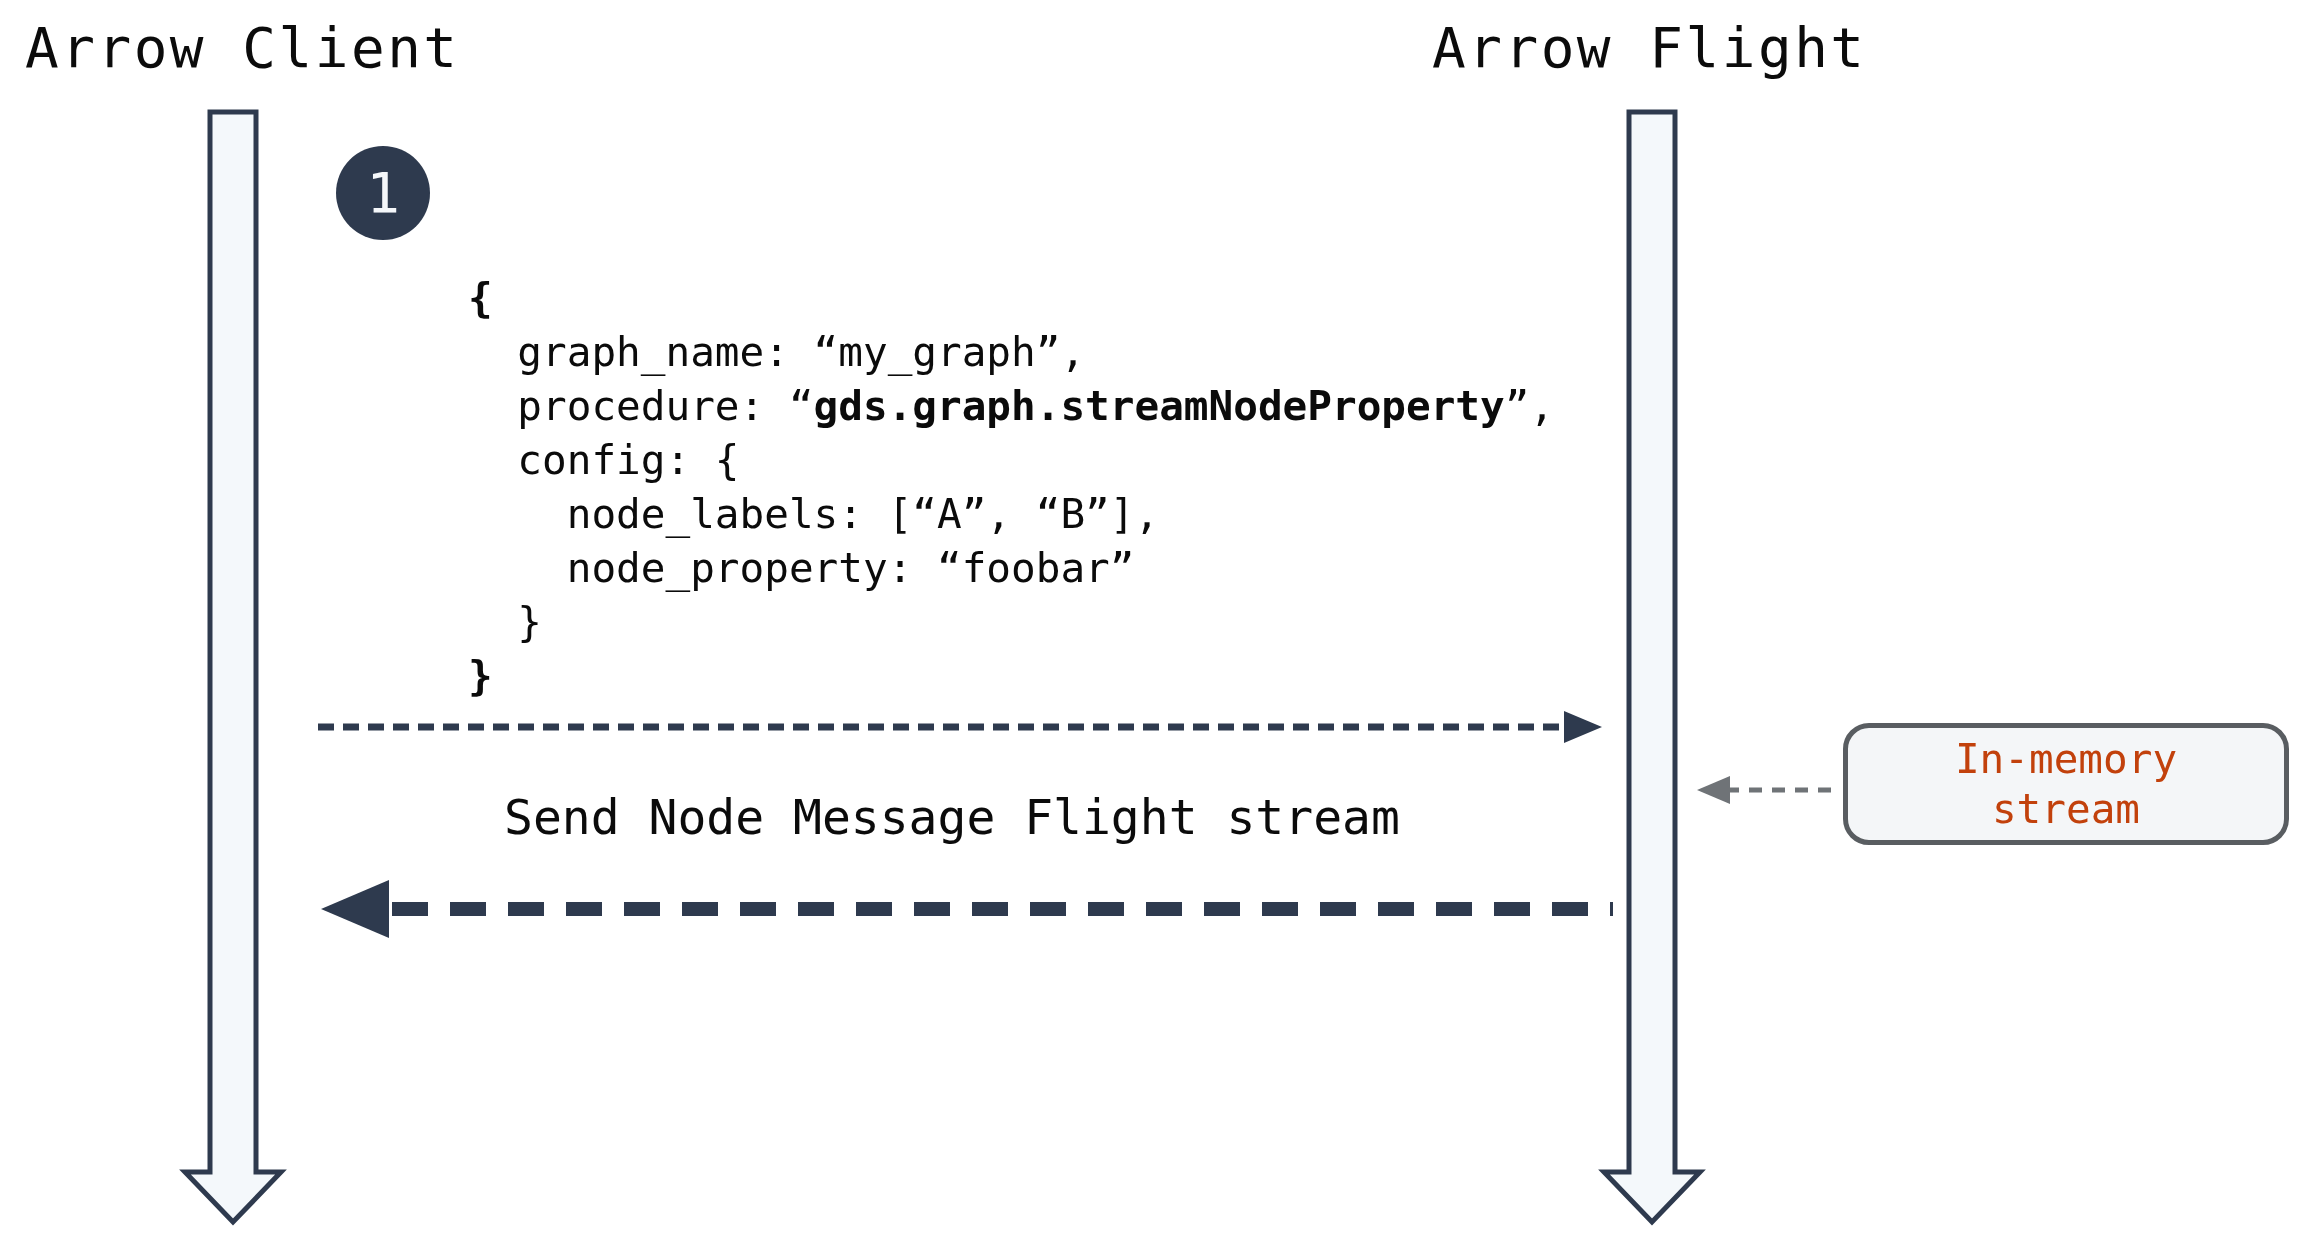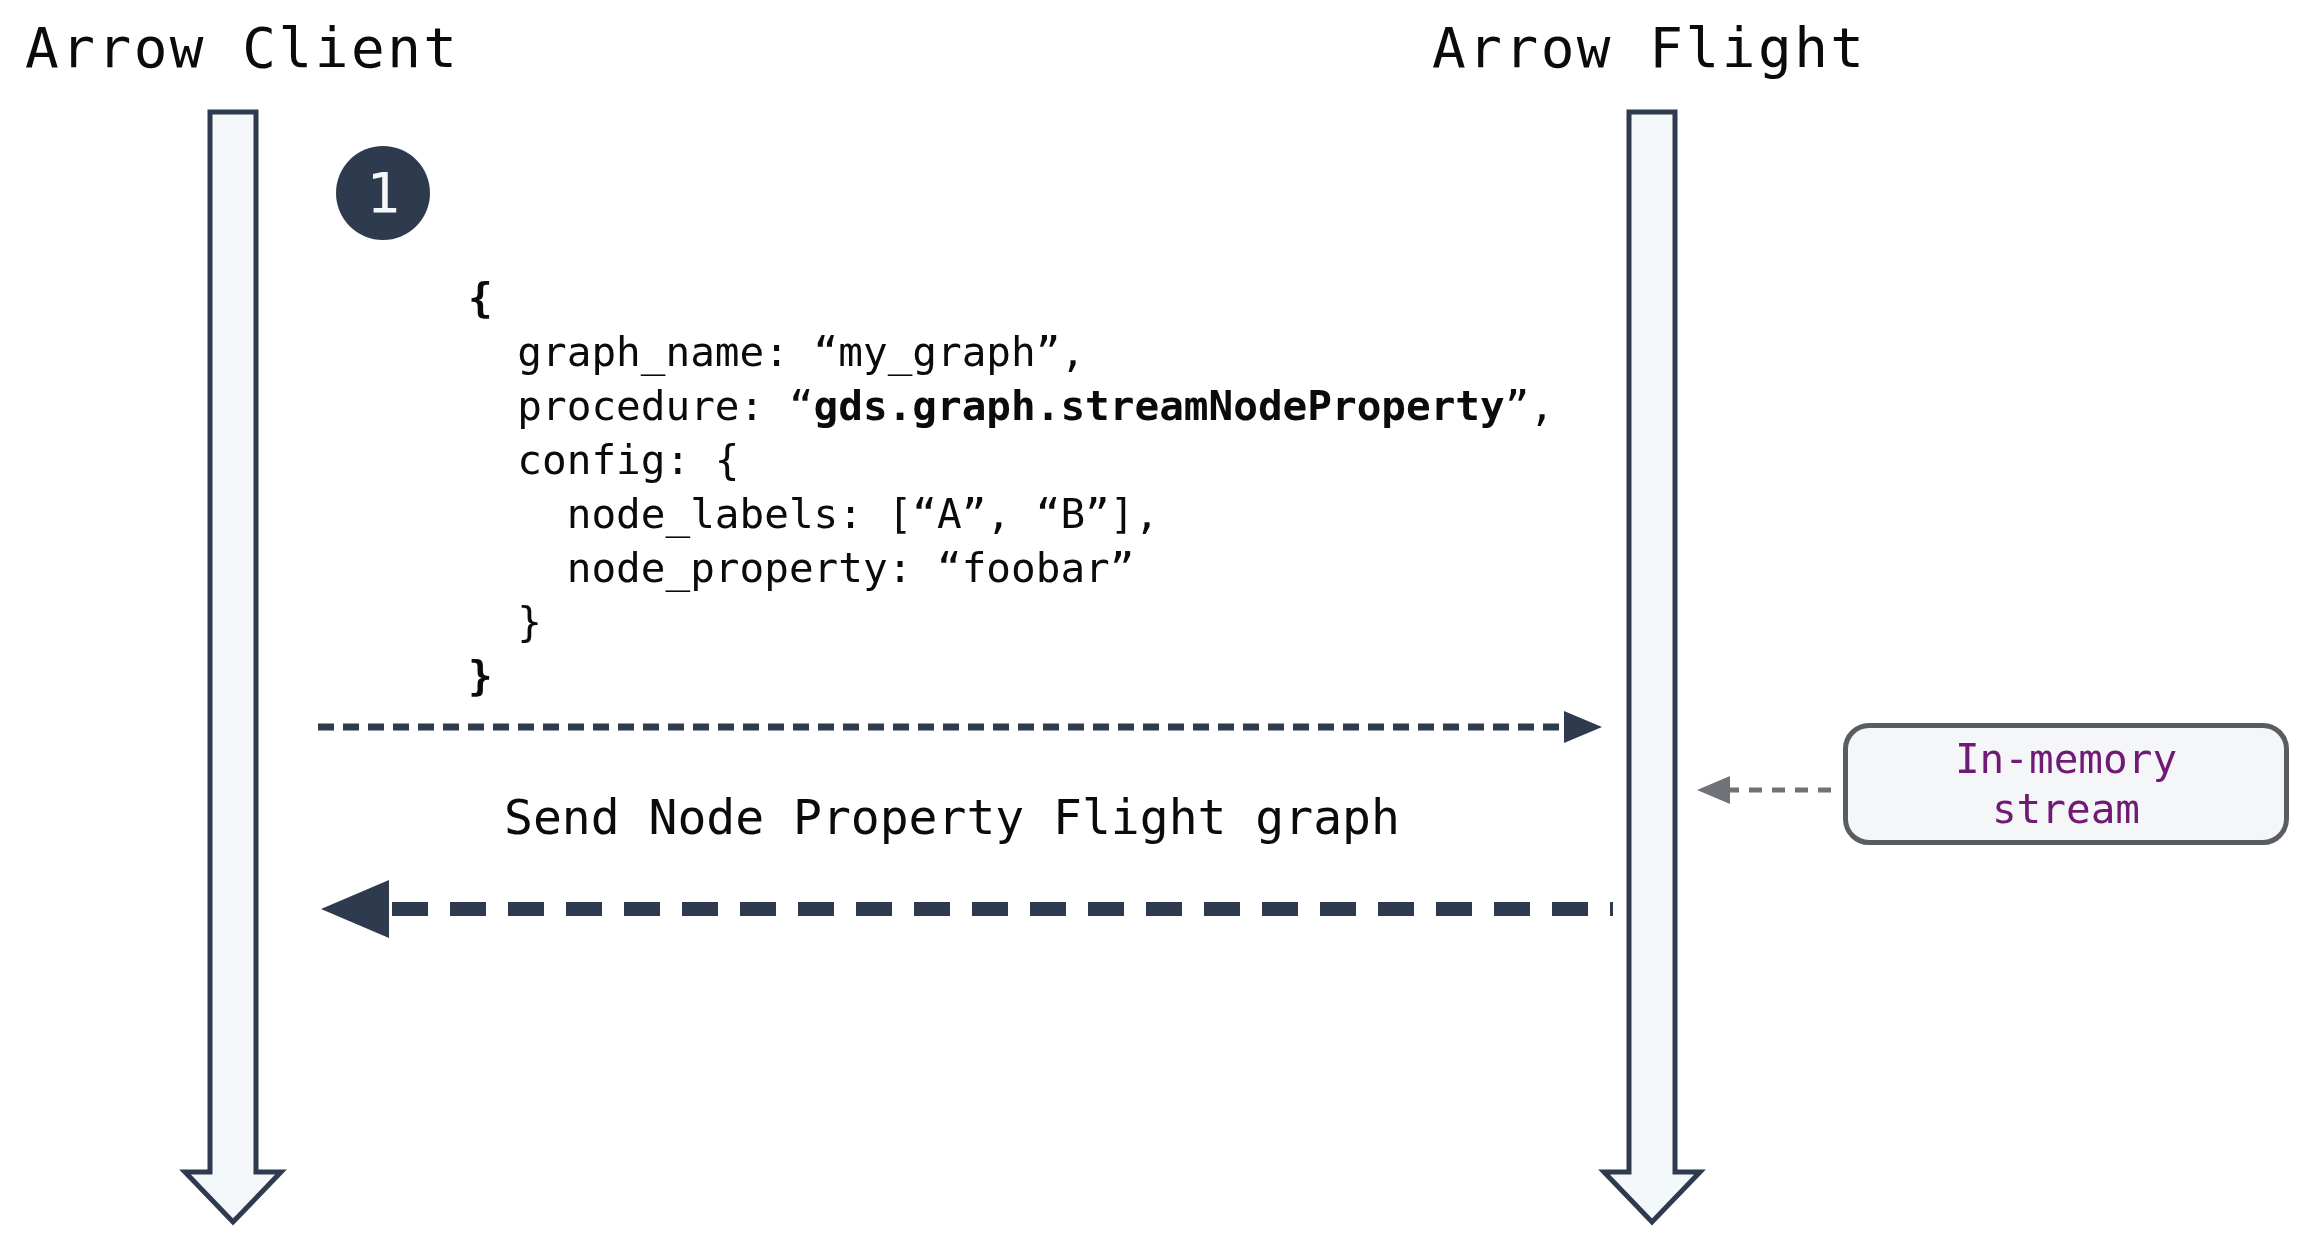--- a/index.html
+++ b/index.html
@@ -87,21 +87,21 @@
     background: #f4f6f8;
     border: 5px solid #595d61;
     border-radius: 26px;
     display: flex;
     flex-direction: column;
     align-items: center;
     justify-content: center;
     z-index: 2;
   }
   .annotation-box .ann-line {
-    color: #701a75;
+    color: #c2410c;
     font-size: 41px;
     line-height: 50px;
     white-space: nowrap;
   }
 </style>
 </head>
 <body>
 
 <div class="canvas">
 
@@ -131,20 +131,20 @@
 
   <div class="lifeline-title title-server">Arrow Flight</div>
 
   <div class="step-badge">
     <span class="num">1</span>
   </div>
 
 
   <div class="code"><div class="code-line"><span class="b">{</span></div><div class="code-line"><span>  graph_name: “my_graph”,</span></div><div class="code-line"><span>  procedure: “</span><span class="b">gds.graph.streamNodeProperty</span><span>”,</span></div><div class="code-line"><span>  config: {</span></div><div class="code-line"><span>    node_labels: [“A”, “B”],</span></div><div class="code-line"><span>    node_property: “foobar”</span></div><div class="code-line"><span>  }</span></div><div class="code-line"><span class="b">}</span></div></div>
 
-  <div class="response-label">Send Node Property Flight graph</div>
+  <div class="response-label">Send Node Message Flight stream</div>
 
   <div class="annotation-box">
     <div class="ann-line">In-memory</div>
     <div class="ann-line">stream</div>
   </div>
 
 </div>
 
 </body></html>

